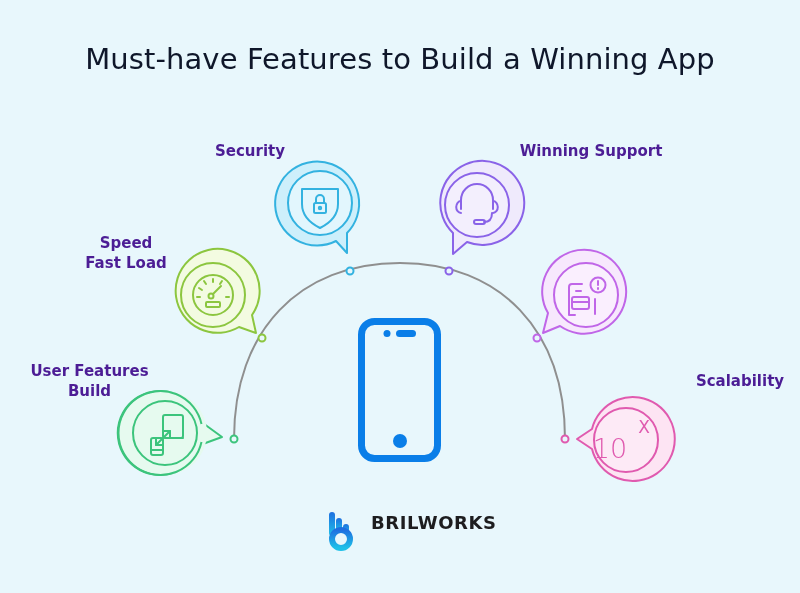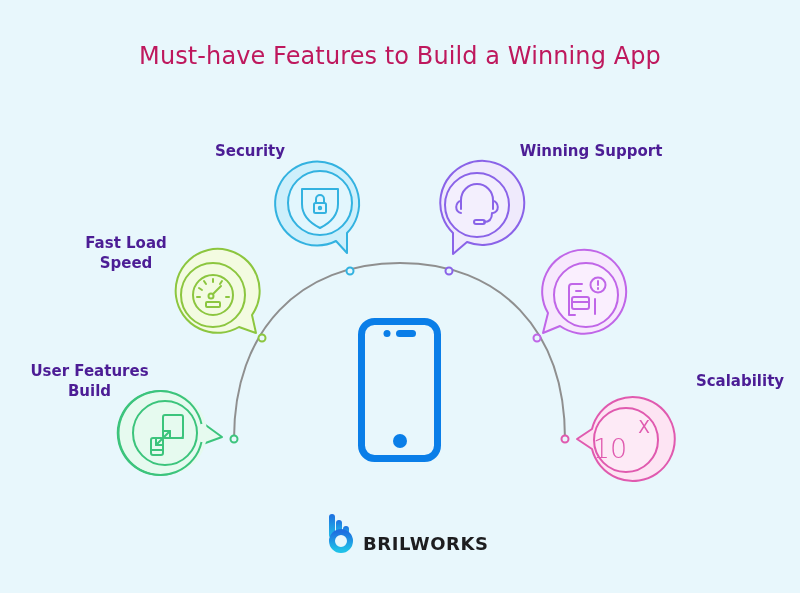--- a/index.html
+++ b/index.html
@@ -4,33 +4,33 @@
   <style>
     html, body { margin: 0; padding: 0; }
     body {
       width: 800px; height: 593px; overflow: hidden;
       background: #e8f7fc;
       font-family: "Liberation Sans", "DejaVu Sans", sans-serif;
       position: relative;
     }
     .title {
       position: absolute; left: 0; top: 42px; width: 800px;
-      text-align: center; font-size: 24px; font-weight: 500;
-      color: #be185d; letter-spacing: 0.1px;
+      text-align: center; font-size: 29px; font-weight: 500;
+      color: #0f172a; letter-spacing: 0.1px;
       font-family: "DejaVu Sans", sans-serif;
     }
     .label {
       position: absolute; font-size: 15px; font-weight: 700; color: #4c1d95;
       text-align: center; line-height: 20px;
       font-family: "DejaVu Sans", sans-serif;
     }
     svg.diagram { position: absolute; left: 0; top: 0; }
     .brand {
       position: absolute; left: 327px; top: 512px; height: 42px;
-      display: flex; align-items: flex-end; gap: 8px;
+      display: flex; align-items: flex-start; gap: 16px;
     }
     .brand-text {
       font-family: "DejaVu Sans", sans-serif; font-weight: 700;
       font-size: 18px; color: #1d1d1f; letter-spacing: 0.6px;
     }
   </style>
 </head>
 <body>
 
 <div class="title">Must-have Features to Build a Winning App</div>
@@ -133,22 +133,22 @@
     <circle cx="565" cy="439" r="3.5" fill="#e8f7fc" stroke="#e05aaf" stroke-width="2"></circle>
   </g>
 
 </svg>
 
 <div class="label" style="left:22px; top:361px; width:135px;">
   <div>User Features</div>
   <div>Build</div>
 </div>
 <div class="label" style="left:76px; top:233px; width:100px;">
+  <div>Speed</div>
   <div>Fast Load</div>
-  <div>Speed</div>
 </div>
 <div class="label" style="left:200px; top:141px; width:100px;">
   <div>Security</div>
 </div>
 <div class="label" style="left:506px; top:141px; width:170px;">
   <div>Winning Support</div>
 </div>
 <div class="label" style="left:635px; top:233px; width:130px;">
 </div>
 <div class="label" style="left:685px; top:371px; width:110px;">

